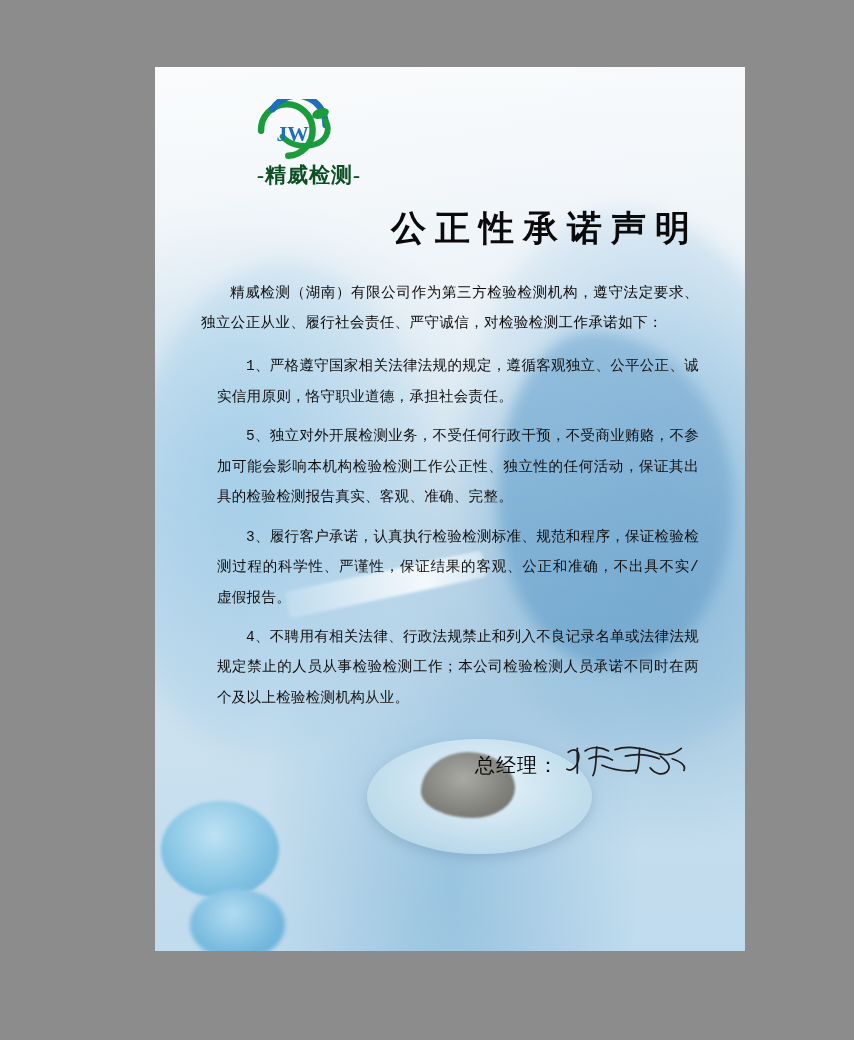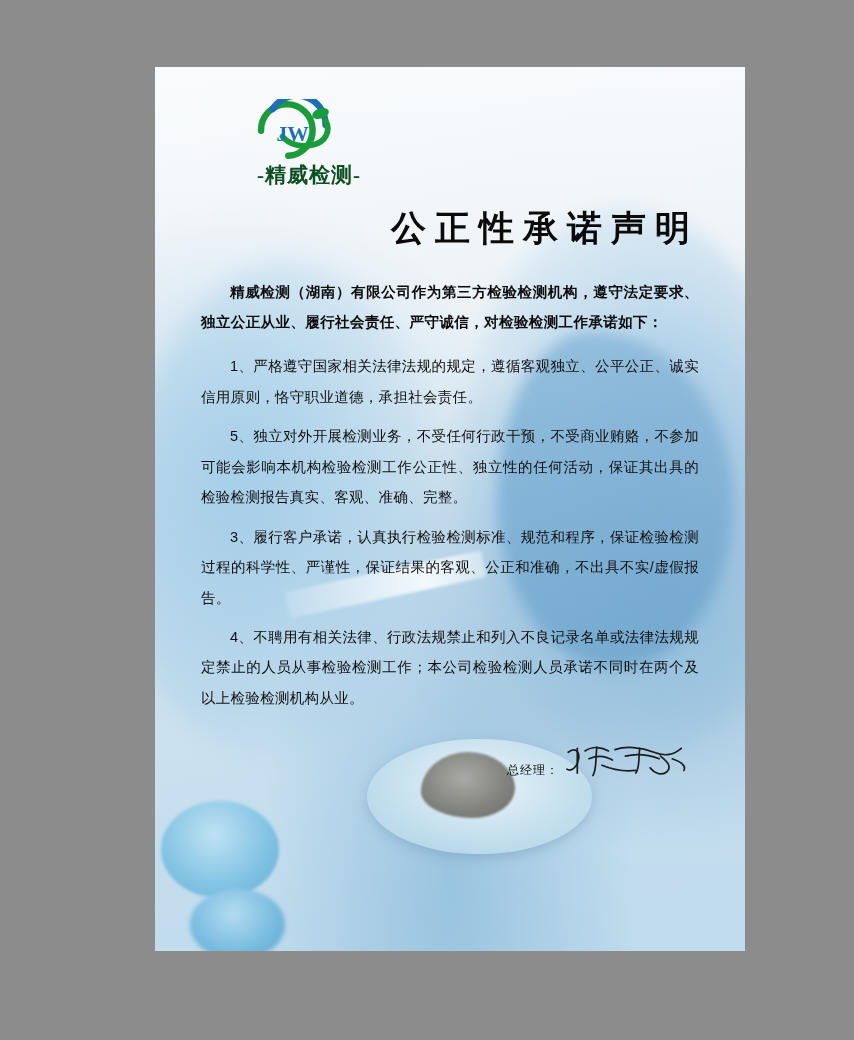--- a/index.html
+++ b/index.html
@@ -162,48 +162,49 @@
     font-size: 35px;
     font-weight: bold;
     letter-spacing: 9px;
     color: #0a0a0a;
     margin: 2px 0 26px 0;
     padding-left: 8px;
   }
 
   .lead {
     font-size: 14.5px;
-    font-weight: bold;
+    font-weight: normal;
     line-height: 2.05;
     text-align: justify;
     text-indent: 2em;
     letter-spacing: 0.4px;
     color: #0c0c0c;
     margin-bottom: 14px;
   }
 
   .clause {
     font-size: 14.5px;
     line-height: 2.1;
     text-align: justify;
     text-indent: 2em;
     letter-spacing: 0.3px;
     color: #101010;
-    margin: 0 0 9px 0;
+    margin: 0 0 9px 16px;
+    font-family: Liberation Mono, monospace;
   }
 
   .sign-row {
     margin-top: 26px;
     display: flex;
     align-items: flex-end;
     justify-content: flex-end;
     padding-right: 6px;
   }
   .sign-label {
-    font-size: 12px;
+    font-size: 20px;
     letter-spacing: 1px;
     color: #0c0c0c;
   }
   .sign-mark {
     width: 130px;
     height: 46px;
     margin-left: 4px;
     margin-bottom: -6px;
   }
 </style>

